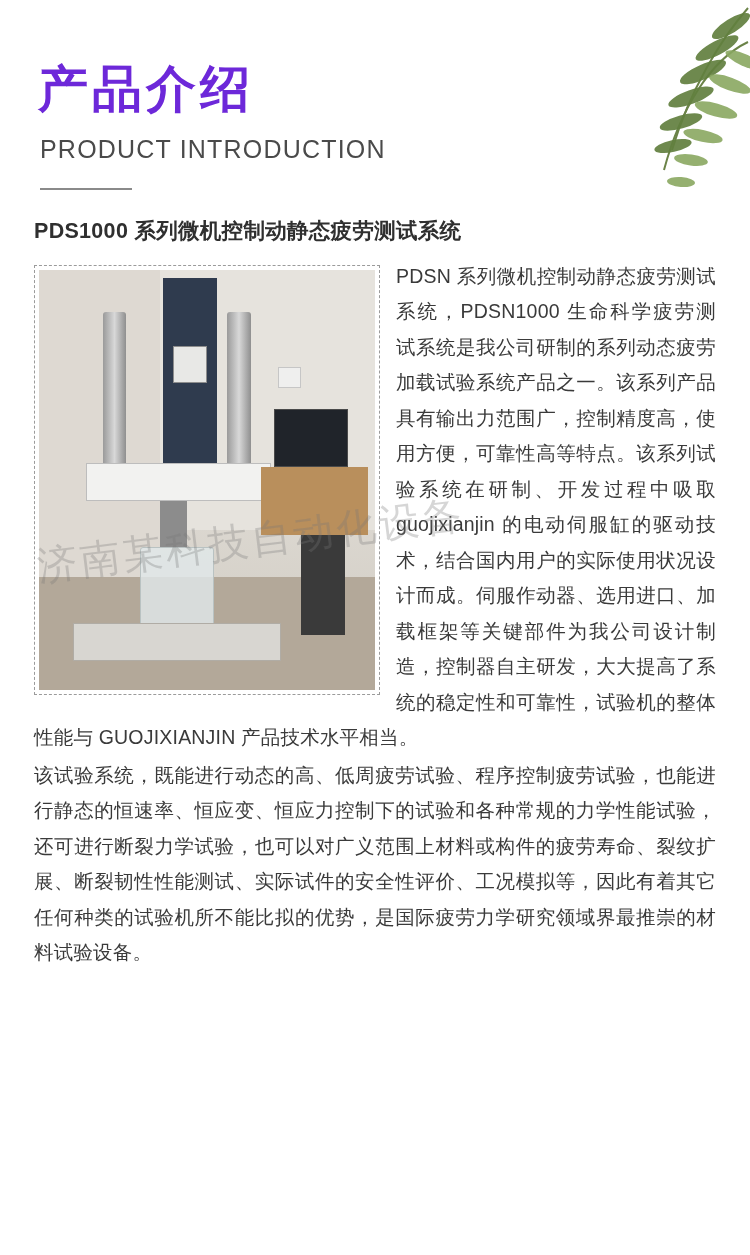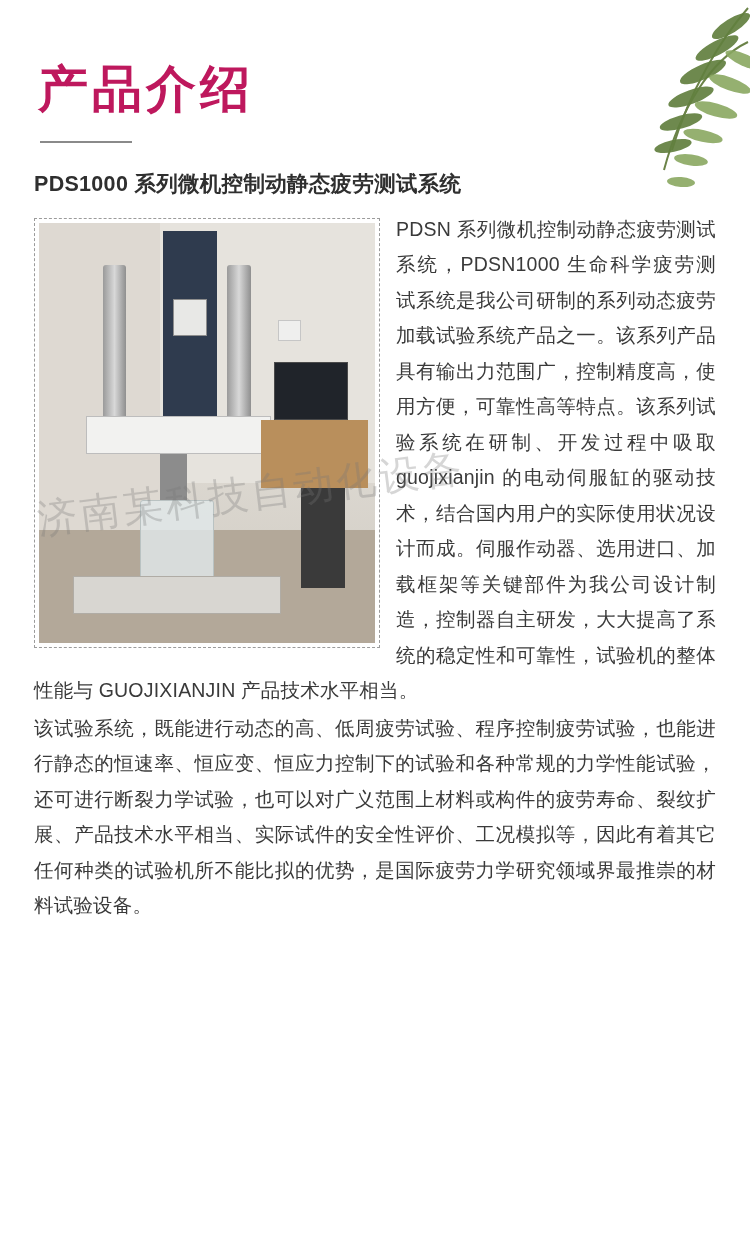--- a/index.html
+++ b/index.html
@@ -26,21 +26,21 @@
 
   
   .header {
     padding: 62px 0 0 38px;
   }
   .title-cn {
     font-family: Liberation Serif, serif;
     font-size: 50px;
     font-weight: bold;
     letter-spacing: 4px;
-    color: #be185d;
+    color: #6d28d9;
     line-height: 1.1;
     margin: 0;
   }
   .title-en {
     font-size: 25px;
     letter-spacing: 1.2px;
     color: #4a4a4a;
     margin: 18px 0 0 2px;
     font-weight: 400;
   }
@@ -146,20 +146,21 @@
       <ellipse cx="156" cy="110" rx="22" ry="6.5" transform="rotate(16 156 110)"></ellipse>
       <ellipse cx="143" cy="136" rx="20" ry="6" transform="rotate(12 143 136)"></ellipse>
       <ellipse cx="131" cy="160" rx="17" ry="5.5" transform="rotate(8 131 160)"></ellipse>
       <ellipse cx="121" cy="182" rx="14" ry="5" transform="rotate(4 121 182)"></ellipse>
     </g>
   </svg>
 </div>
 
 <div class="header">
   <h1 class="title-cn">产品介绍</h1>
+  <div class="title-en">PRODUCT INTRODUCTION</div>
   <div class="rule"></div>
 </div>
 
 <div class="product-heading">PDS1000 系列微机控制动静态疲劳测试系统</div>
 
 <div class="content">
 
   <div class="figure">
     <div class="photo">
       <div class="ph-wall-left"></div>
@@ -177,14 +178,14 @@
       <div class="ph-desk"></div>
       <div class="ph-monitor"></div>
       <div class="ph-pc"></div>
     </div>
   </div>
 
   <div class="watermark">济南某科技自动化设备</div>
 
   <p class="para first">PDSN 系列微机控制动静态疲劳测试系统，PDSN1000 生命科学疲劳测试系统是我公司研制的系列动态疲劳加载试验系统产品之一。该系列产品具有输出力范围广，控制精度高，使用方便，可靠性高等特点。该系列试验系统在研制、开发过程中吸取 guojixianjin 的电动伺服缸的驱动技术，结合国内用户的实际使用状况设计而成。伺服作动器、选用进口、加载框架等关键部件为我公司设计制造，控制器自主研发，大大提高了系统的稳定性和可靠性，试验机的整体性能与 GUOJIXIANJIN 产品技术水平相当。</p>
   <div class="clear"></div>
-  <p class="para">该试验系统，既能进行动态的高、低周疲劳试验、程序控制疲劳试验，也能进行静态的恒速率、恒应变、恒应力控制下的试验和各种常规的力学性能试验，还可进行断裂力学试验，也可以对广义范围上材料或构件的疲劳寿命、裂纹扩展、产品技术水平相当、实际试件的安全性评价、工况模拟等，因此有着其它任何种类的试验机所不能比拟的优势，是国际疲劳力学研究领域界最推崇的材料试验设备。</p>
+  <p class="para">该试验系统，既能进行动态的高、低周疲劳试验、程序控制疲劳试验，也能进行静态的恒速率、恒应变、恒应力控制下的试验和各种常规的力学性能试验，还可进行断裂力学试验，也可以对广义范围上材料或构件的疲劳寿命、裂纹扩展、断裂韧性性能测试、实际试件的安全性评价、工况模拟等，因此有着其它任何种类的试验机所不能比拟的优势，是国际疲劳力学研究领域界最推崇的材料试验设备。</p>
 </div>
 
 </body></html>

